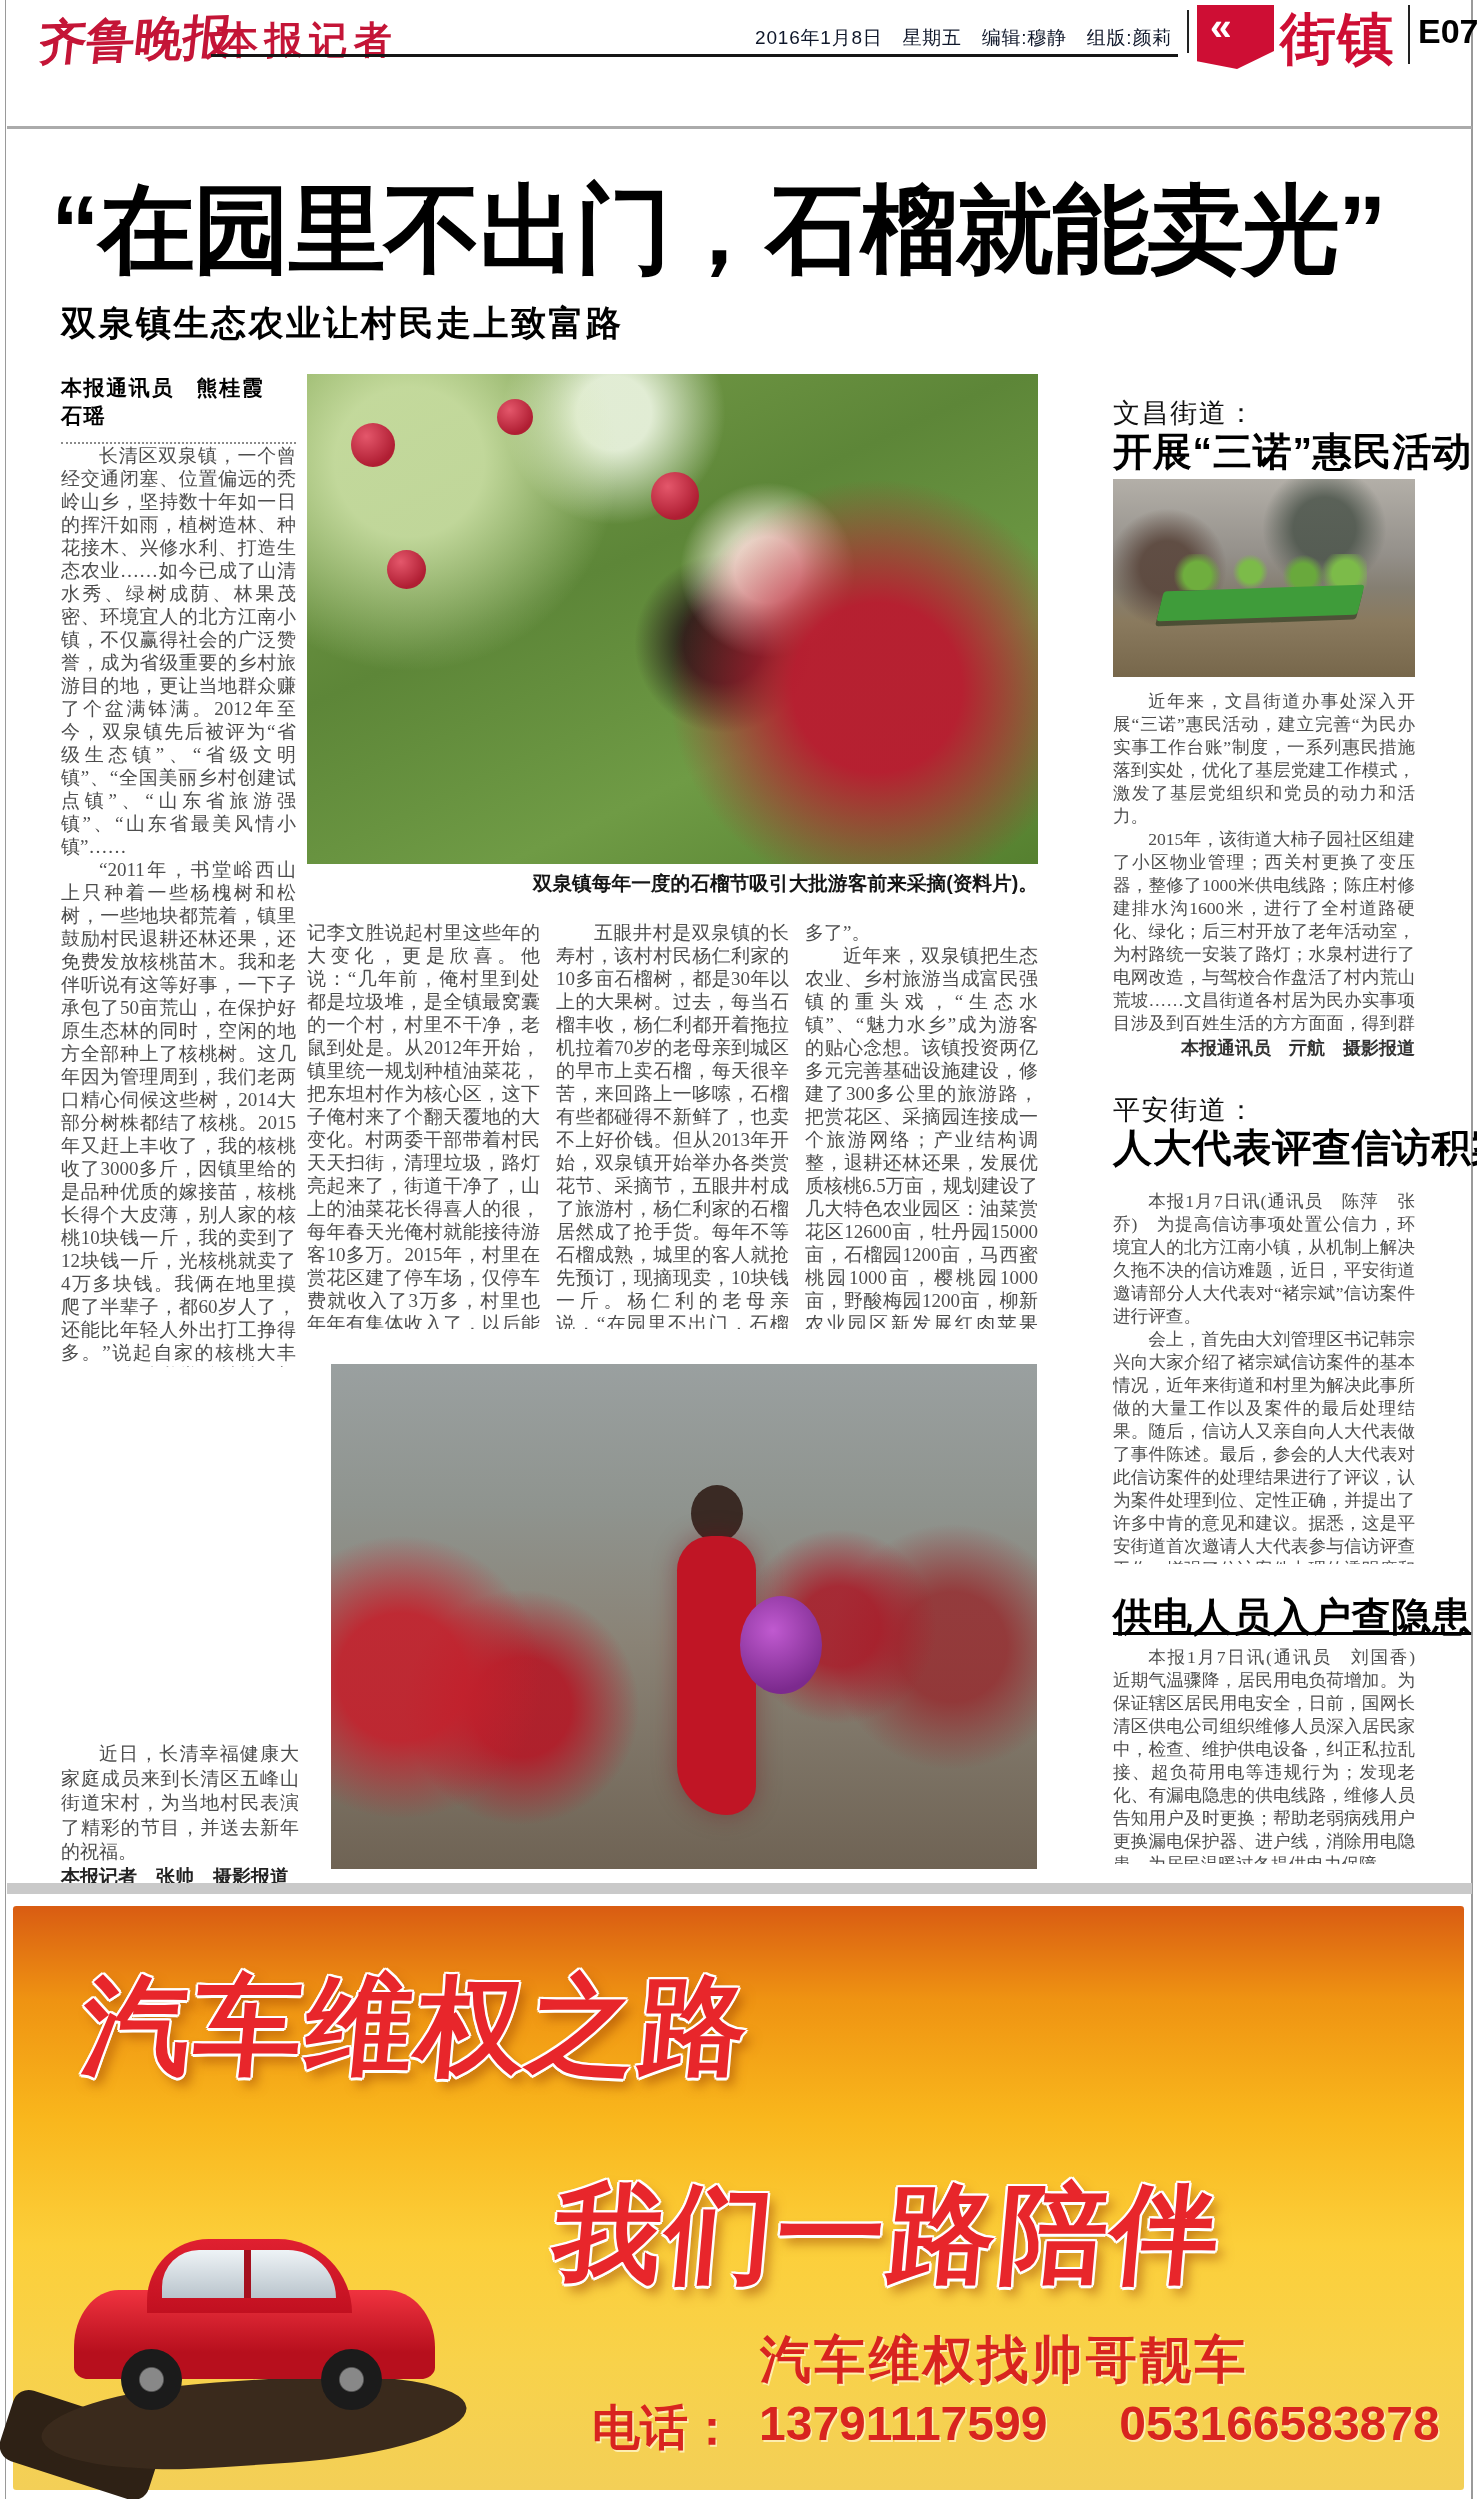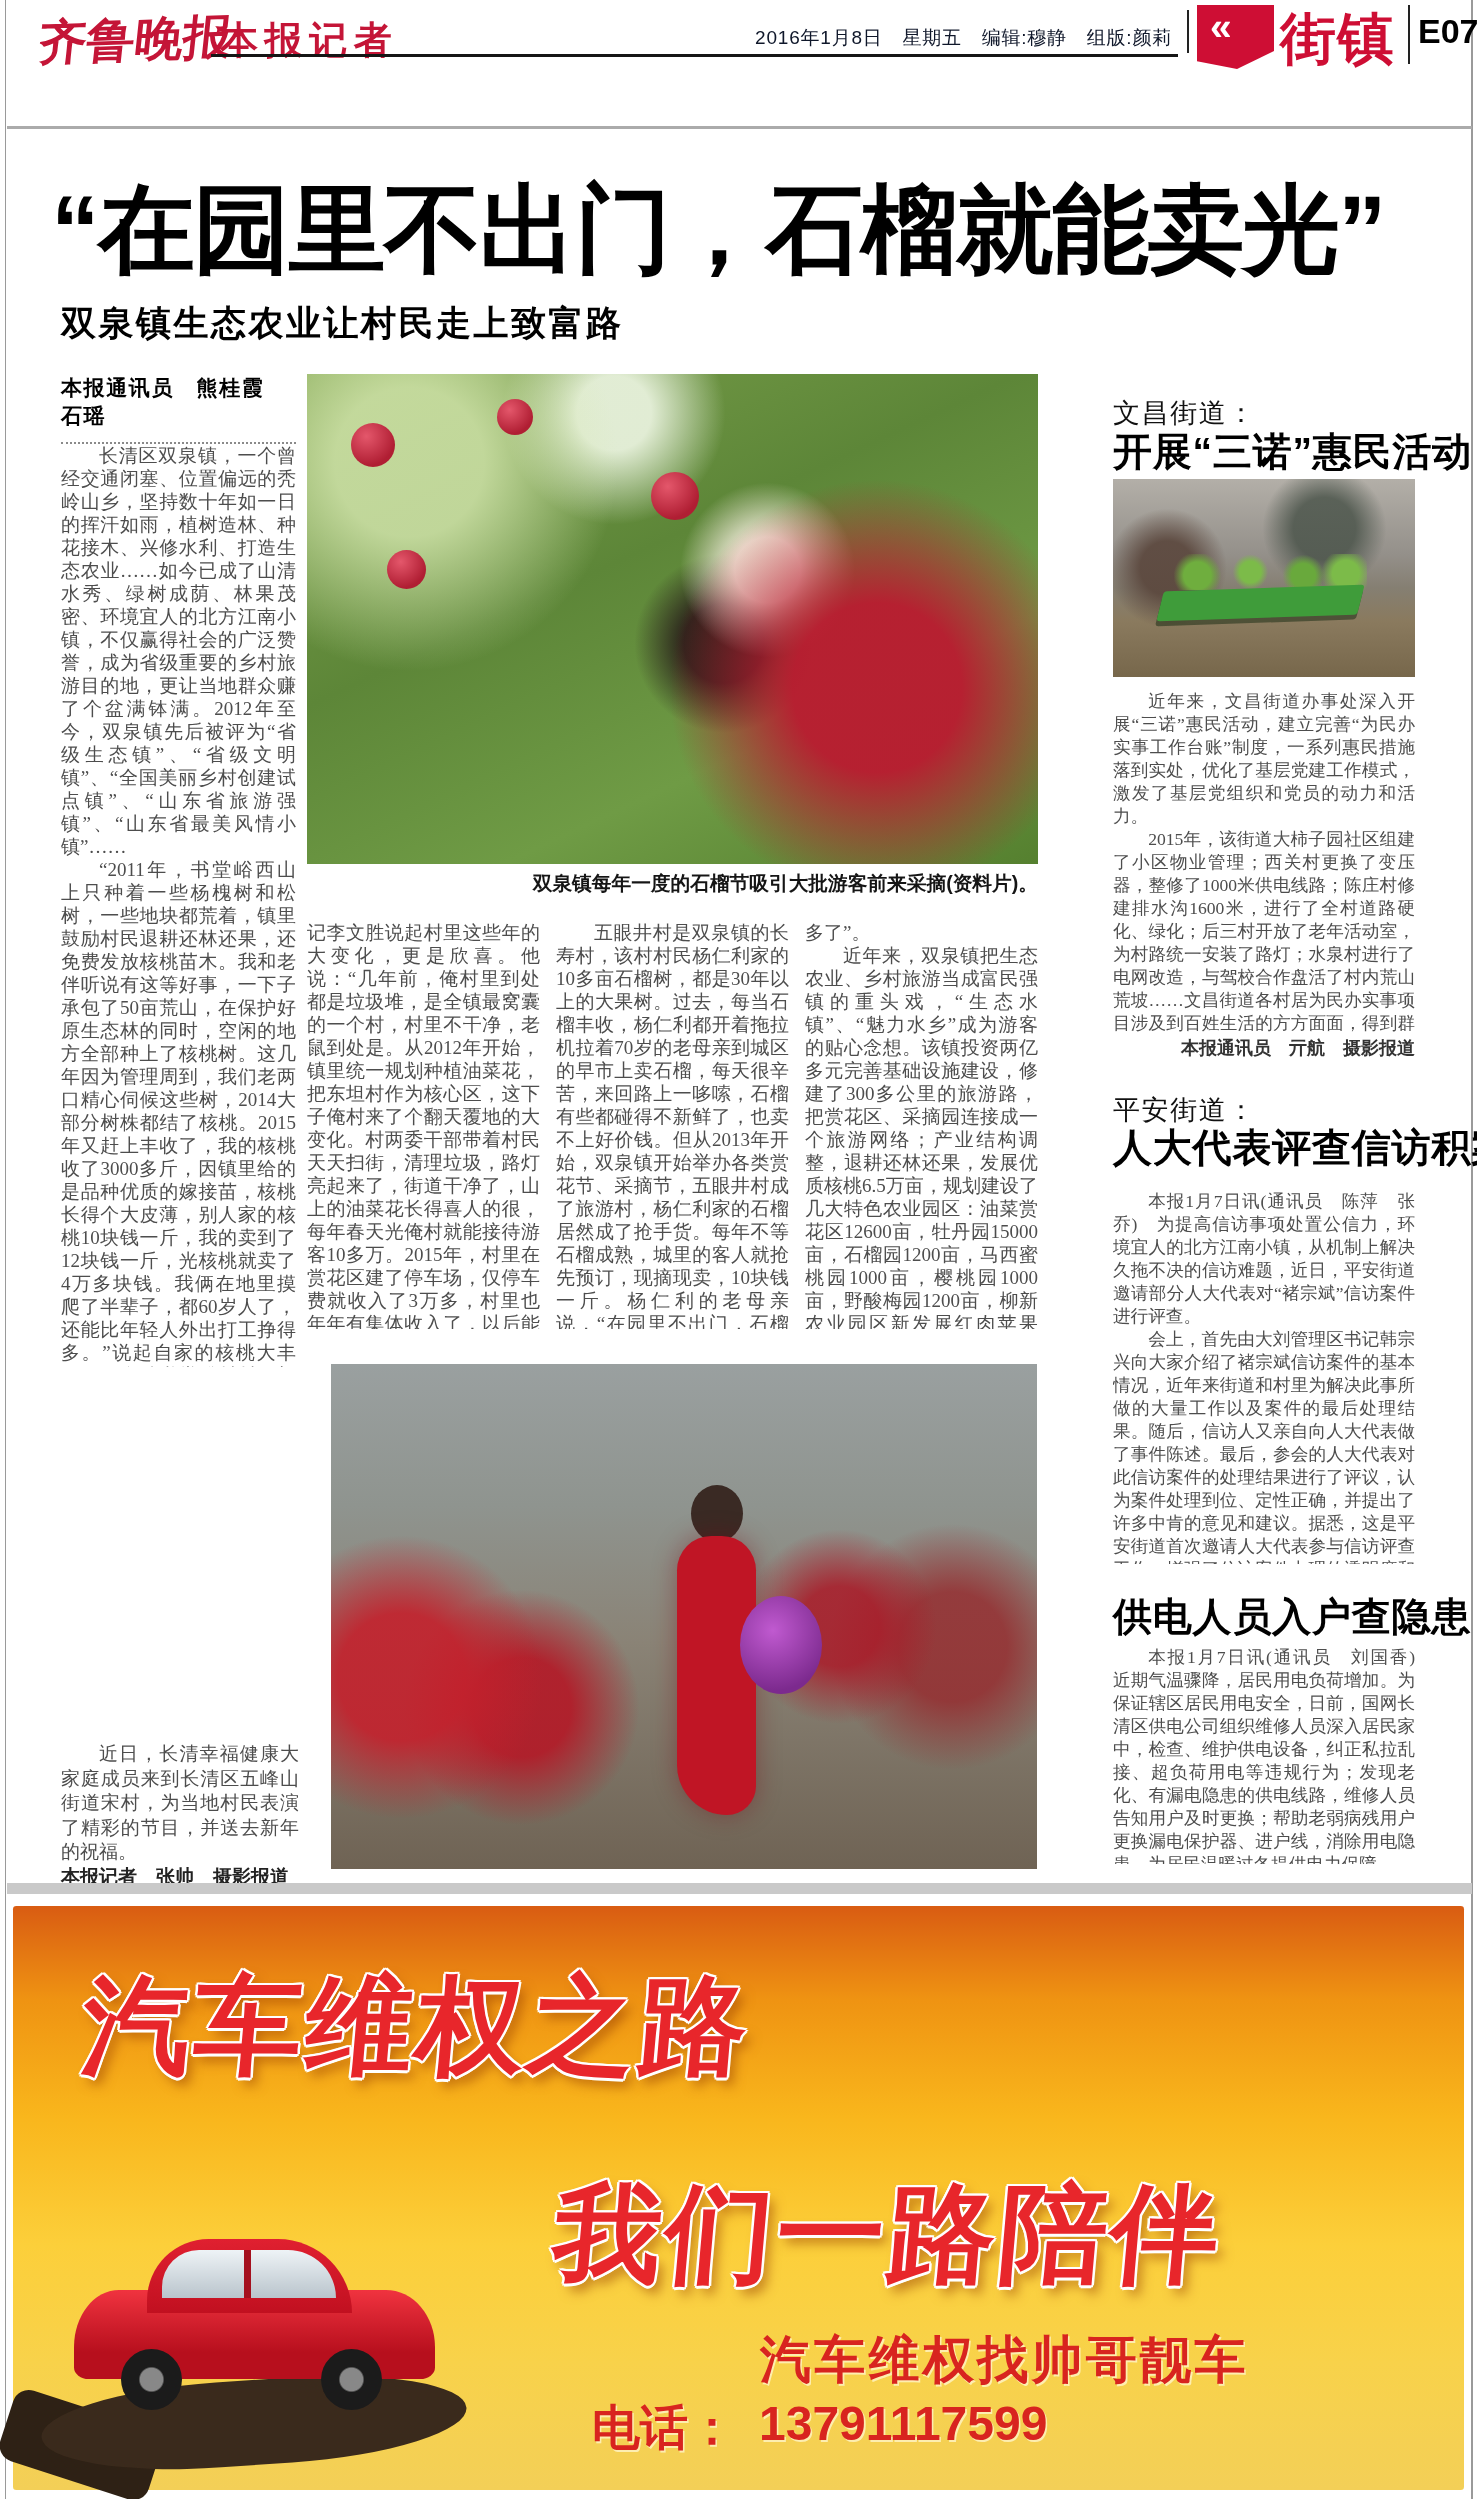--- a/index.html
+++ b/index.html
@@ -203,33 +203,34 @@
   </div>
   <div class="abs sb sb-credit" style="top:1036px;">本报通讯员　亓航　摄影报道</div>
 
   <div class="abs sb kicker" style="top:1092px;">平安街道：</div>
   <div class="abs sb sb-title" style="top:1121px;">人大代表评查信访积案</div>
   <div class="abs sb sb-body" style="top:1190px;height:374px;">
     <p class="ind">本报1月7日讯(通讯员　陈萍　张乔)　为提高信访事项处置公信力，环境宜人的北方江南小镇，从机制上解决久拖不决的信访难题，近日，平安街道邀请部分人大代表对“褚宗斌”信访案件进行评查。</p>
     <p class="ind">会上，首先由大刘管理区书记韩宗兴向大家介绍了褚宗斌信访案件的基本情况，近年来街道和村里为解决此事所做的大量工作以及案件的最后处理结果。随后，信访人又亲自向人大代表做了事件陈述。最后，参会的人大代表对此信访案件的处理结果进行了评议，认为案件处理到位、定性正确，并提出了许多中肯的意见和建议。据悉，这是平安街道首次邀请人大代表参与信访评查工作，增强了信访案件办理的透明度和公开度，维护了案件办理结果的公平性和权威性。</p>
   </div>
 
-  <div class="abs sb sb-title" style="top:1590px;">供电人员入户查隐患</div>
+  <div class="abs sb sb-title" style="top:1590px;text-decoration:underline;">供电人员入户查隐患</div>
   <div class="abs sb sb-body" style="top:1646px;height:218px;">
     <p class="ind">本报1月7日讯(通讯员　刘国香)　近期气温骤降，居民用电负荷增加。为保证辖区居民用电安全，日前，国网长清区供电公司组织维修人员深入居民家中，检查、维护供电设备，纠正私拉乱接、超负荷用电等违规行为；发现老化、有漏电隐患的供电线路，维修人员告知用户及时更换；帮助老弱病残用户更换漏电保护器、进户线，消除用电隐患，为居民温暖过冬提供电力保障。</p>
   </div>
 
   <div class="abs divider-bar"></div>
   <div class="abs ad">
     <div class="ad-big ad-line1">汽车维权之路</div>
     <div class="ad-big ad-line2">我们一路陪伴</div>
     <div class="ad-mid">汽车维权找帅哥靓车</div>
     <div class="ad-phone">
       <span>电话：</span>
       <span>13791117599</span>
+      <span class="num2">053166583878</span>
     </div>
     <div class="car-zone">
       <div class="arm"></div>
       <div class="hand"></div>
       <div class="car-body"></div>
       <div class="car-roof"></div>
       <div class="car-window"></div>
       <div class="car-wsplit"></div>
       <div class="wheel w1"></div>
       <div class="wheel w2"></div>

